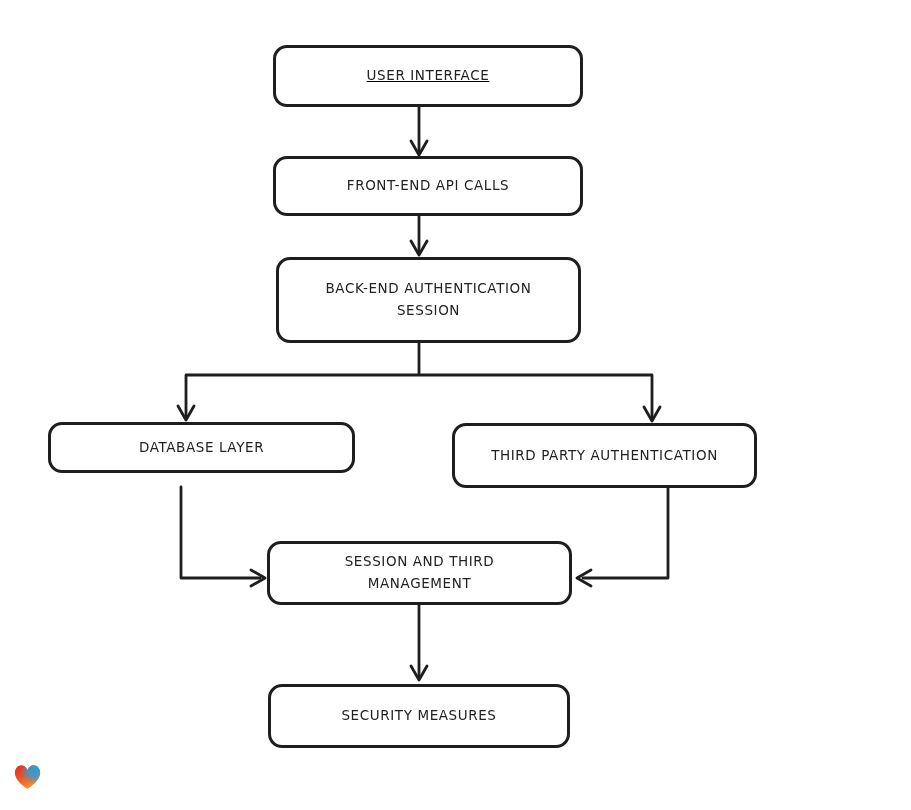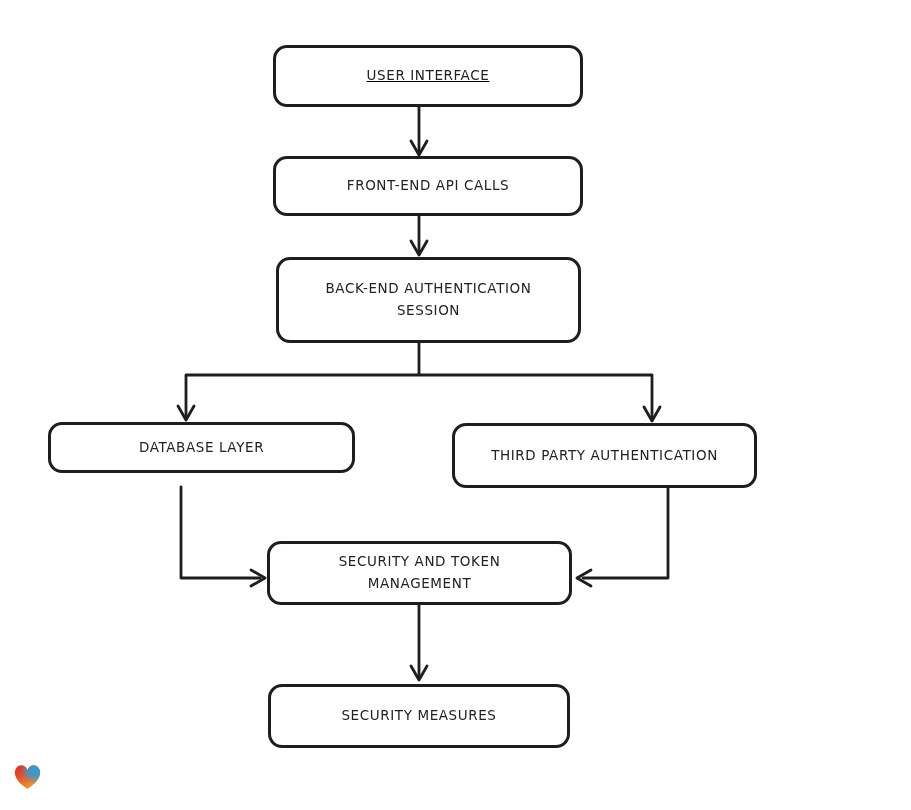--- a/index.html
+++ b/index.html
@@ -104,21 +104,21 @@
 
   <div class="node n-database-layer">
     <span class="label">DATABASE LAYER</span>
   </div>
 
   <div class="node n-third-party-auth">
     <span class="label">THIRD PARTY AUTHENTICATION</span>
   </div>
 
   <div class="node n-session-token">
-    <span class="label">SECURITY AND TOKEN MANAGEMENT</span>
+    <span class="label">SESSION AND THIRD MANAGEMENT</span>
   </div>
 
   <div class="node n-security-measures">
     <span class="label">SECURITY MEASURES</span>
   </div>
 
   <svg class="logo" viewBox="0 0 32 32" xmlns="http://www.w3.org/2000/svg">
     <defs>
       <linearGradient id="heart-base" x1="0" y1="0" x2="0.65" y2="1">
         <stop offset="0" stop-color="#e8251d"></stop>

